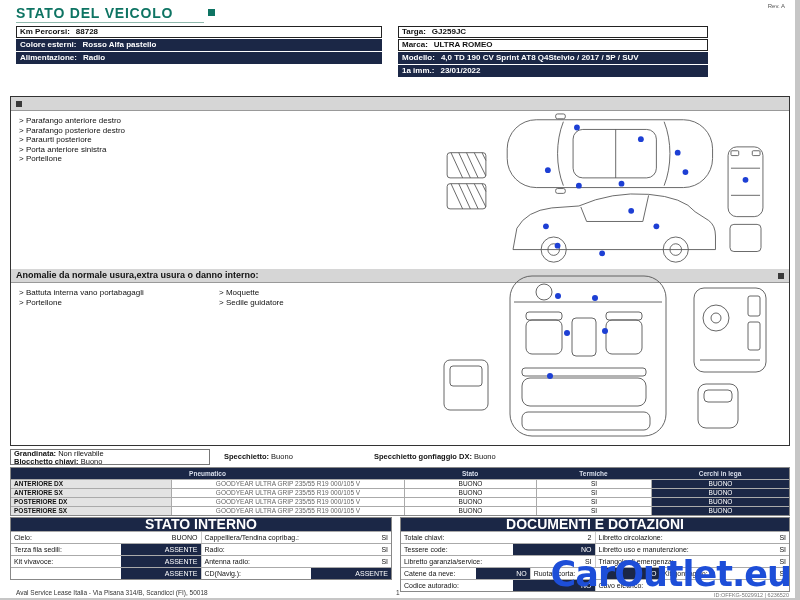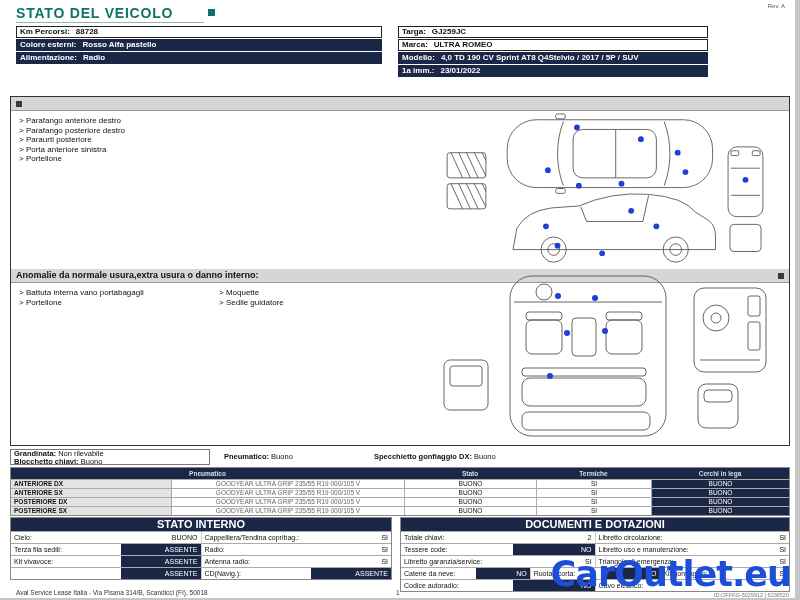--- a/index.html
+++ b/index.html
@@ -49,21 +49,21 @@
   .th-pneu{grid-column:1/3}
   .trow{display:grid;grid-template-columns:160px 233px 132px 115px 1fr;height:9px;line-height:8px;border-top:1px solid #aaa}
   .tcell{overflow:hidden;white-space:nowrap;border-left:1px solid #aaa;text-align:center}
   .tcell.pos{border-left:none;background:#e3e3e3;font-weight:bold;text-align:left;padding-left:3px}
   .tcell.spec{color:#666}
   .tcell.cerchi{background:#1b2746;color:#fff}
 
   .panel{position:absolute;top:517px;border:1px solid #888;background:#fff}
   #panel-stato{left:10px;width:382px}
   #panel-doc{left:400px;width:390px}
-  .panel-header{background:#1b2746;color:#fff;font-weight:bold;text-align:center;font-size:11px;height:13px;line-height:13px}
+  .panel-header{background:#1b2746;color:#fff;font-weight:bold;text-align:center;font-size:14px;height:13px;line-height:13px}
   .prow{display:flex;height:12px;line-height:12px;border-top:1px solid #aaa;font-size:7px}
   .pair{flex:1;display:flex;border-left:1px solid #ccc;overflow:hidden}
   .pair:first-child{border-left:none}
   .plbl{flex:1;padding-left:3px;white-space:nowrap;overflow:hidden}
   .pval{flex:0 0 42%;text-align:right;padding-right:3px;white-space:nowrap;overflow:hidden}
   .pval.dark{background:#1b2746;color:#fff}
 
   .footer-left{position:absolute;left:16px;bottom:2px;font-size:6.5px;color:#333}
   .footer-page{position:absolute;left:396px;bottom:2px;font-size:6.5px;color:#333}
   .watermark{position:absolute;right:4px;bottom:4px;font-size:35px;font-weight:bold;color:#1d4ed8;letter-spacing:-1px;z-index:5;font-family:"DejaVu Sans",sans-serif}
@@ -215,21 +215,21 @@
         </g>
     </svg>
 
   </div>
 
   <div class="status-row">
     <div class="status-multi">
       <div><span class="slbl">Grandinata:</span> <span>Non rilevabile</span></div>
       <div><span class="slbl">Blocchetto chiavi:</span> <span>Buono</span></div>
     </div>
-    <div class="status-item" id="status-parabrezza"><span class="slbl">Pneumatico:</span> <span>Buono</span></div>
+    <div class="status-item" id="status-parabrezza"><span class="slbl">Specchietto:</span> <span>Buono</span></div>
     <div class="status-item" id="status-dx"><span class="slbl">Specchietto gonfiaggio DX:</span> <span>Buono</span></div>
   </div>
 
   <div class="tyre-table">
     <div class="thead">
       <div class="th th-pneu">Pneumatico</div>
       <div class="th">Stato</div>
       <div class="th">Termiche</div>
       <div class="th">Cerchi in lega</div>
     </div>

